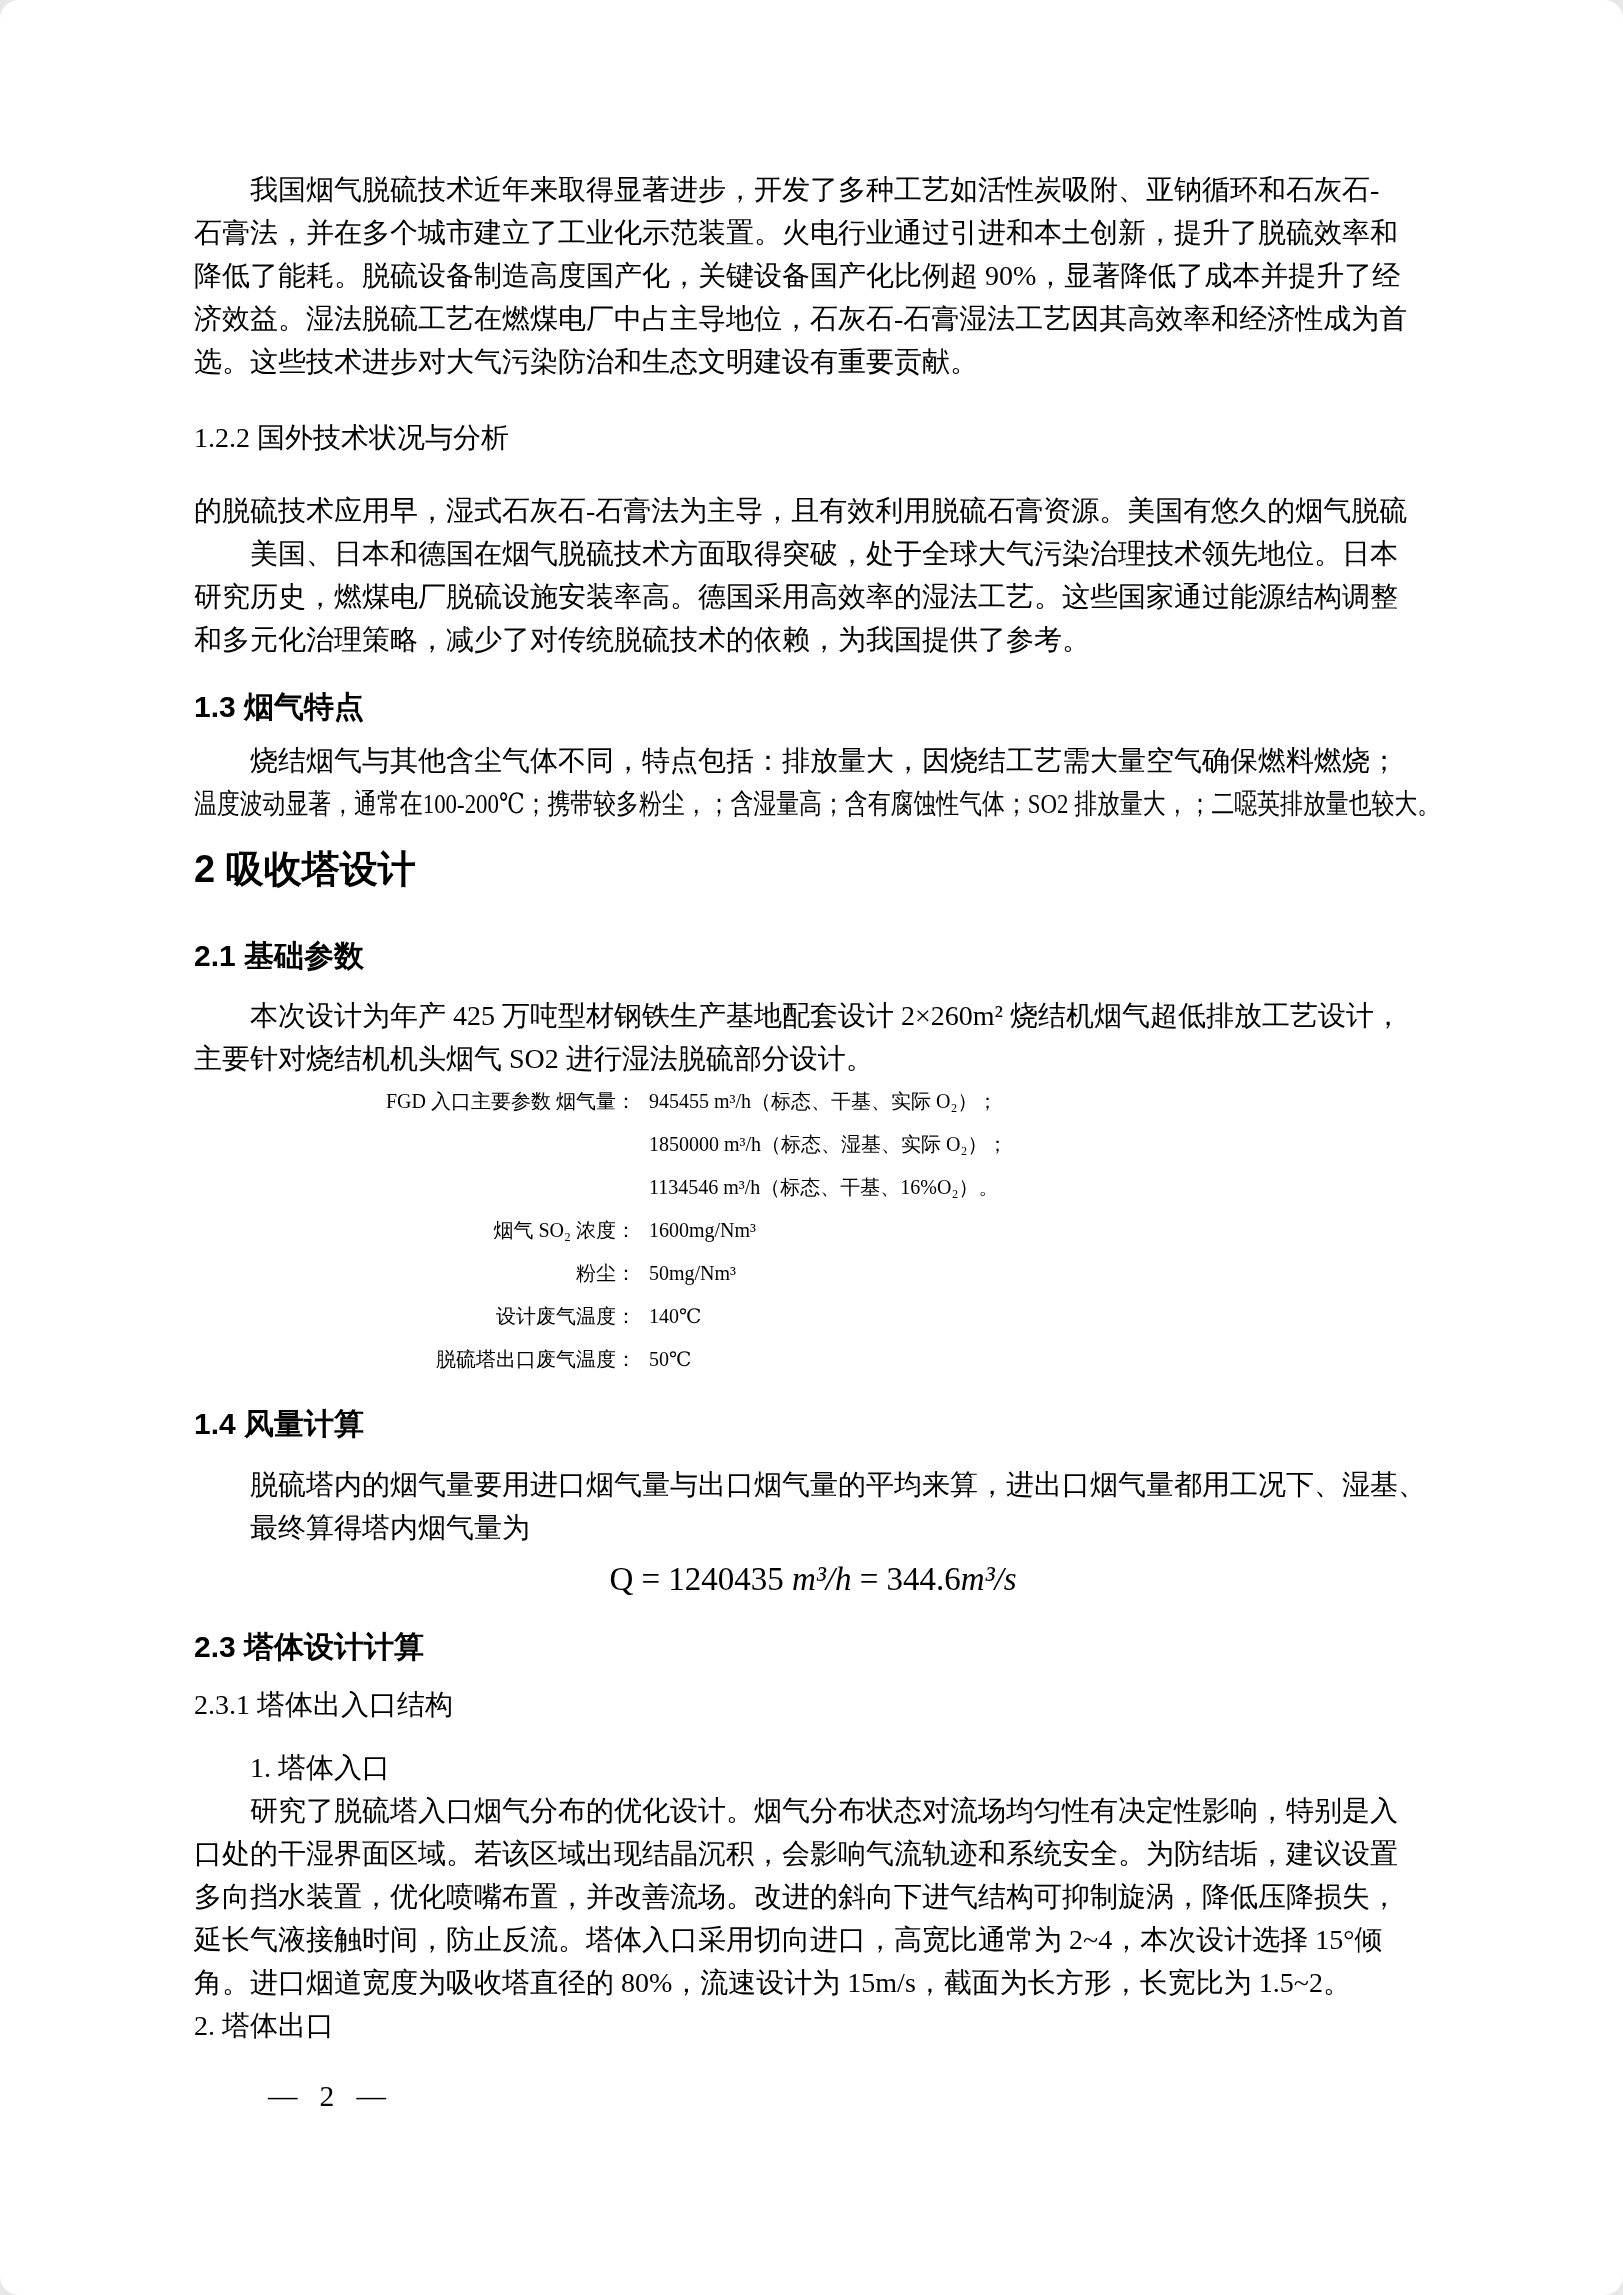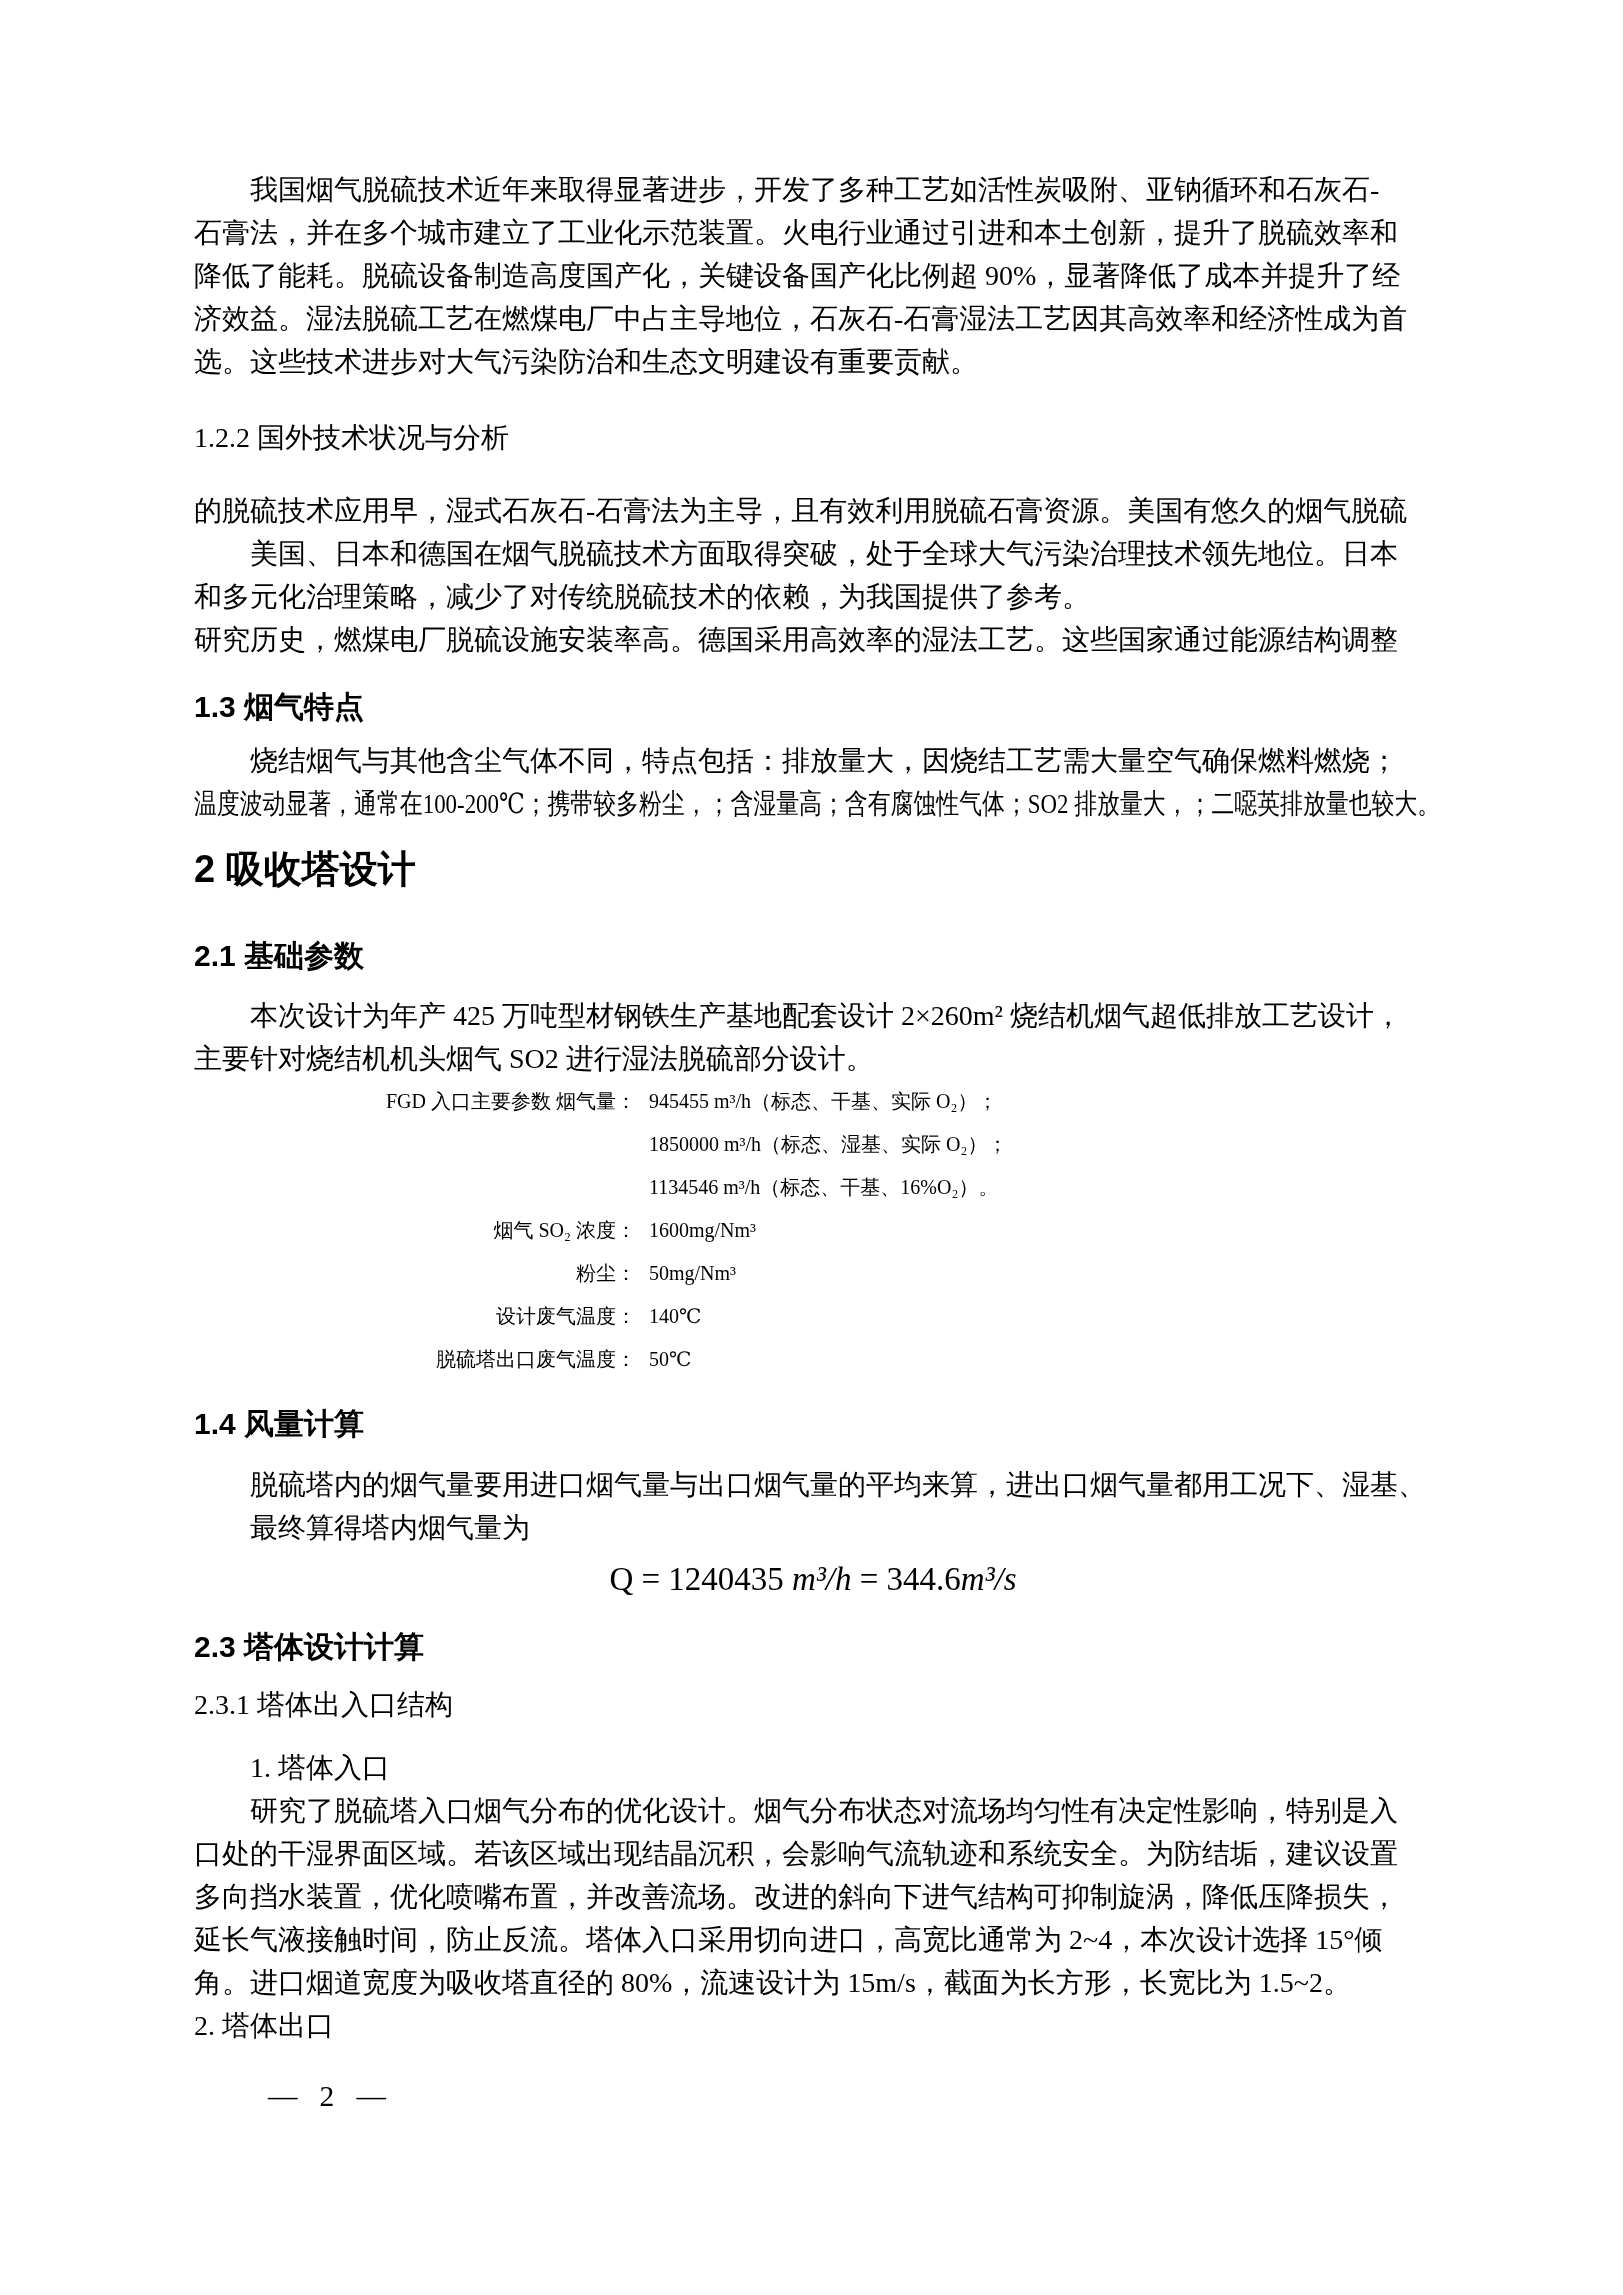--- a/index.html
+++ b/index.html
@@ -5,20 +5,21 @@
   * { margin:0; padding:0; box-sizing:border-box; }
   html,body { background:#e8e8e8; }
   .page {
     position:relative;
     width:1623px; height:2295px;
     margin:0 auto;
     background:#ffffff;
     color:#000000;
     font-family:"Liberation Serif","DejaVu Serif",serif;
     overflow:hidden;
+    border-radius:19px;
   }
   .content {
     position:absolute;
     left:194px; top:168px;
     width:1238px;
   }
   
   .line {
     font-size:28px;
     line-height:43px;
@@ -109,22 +110,22 @@
       <div class="line">降低了能耗。脱硫设备制造高度国产化，关键设备国产化比例超 90%，显著降低了成本并提升了经</div>
       <div class="line">济效益。湿法脱硫工艺在燃煤电厂中占主导地位，石灰石-石膏湿法工艺因其高效率和经济性成为首</div>
       <div class="line">选。这些技术进步对大气污染防治和生态文明建设有重要贡献。</div>
     </div>
 
     <div class="h3 h3-122">1.2.2 国外技术状况与分析</div>
 
     <div class="para">
       <div class="line">的脱硫技术应用早，湿式石灰石-石膏法为主导，且有效利用脱硫石膏资源。美国有悠久的烟气脱硫</div>
       <div class="line indent">美国、日本和德国在烟气脱硫技术方面取得突破，处于全球大气污染治理技术领先地位。日本</div>
+      <div class="line">研究历史，燃煤电厂脱硫设施安装率高。德国采用高效率的湿法工艺。这些国家通过能源结构调整</div>
       <div class="line">和多元化治理策略，减少了对传统脱硫技术的依赖，为我国提供了参考。</div>
-      <div class="line">研究历史，燃煤电厂脱硫设施安装率高。德国采用高效率的湿法工艺。这些国家通过能源结构调整</div>
     </div>
 
     <div class="hsec h-13">1.3 烟气特点</div>
 
     <div class="para">
       <div class="line indent">烧结烟气与其他含尘气体不同，特点包括：排放量大，因烧结工艺需大量空气确保燃料燃烧；</div>
       <div class="line"><span class="fit-squeeze" style="transform: scaleX(0.816955);">温度波动显著，通常在100-200℃；携带较多粉尘，；含湿量高；含有腐蚀性气体；SO2 排放量大，；二噁英排放量也较大。</span></div>
     </div>
 
     <div class="hchap">2 吸收塔设计</div>

